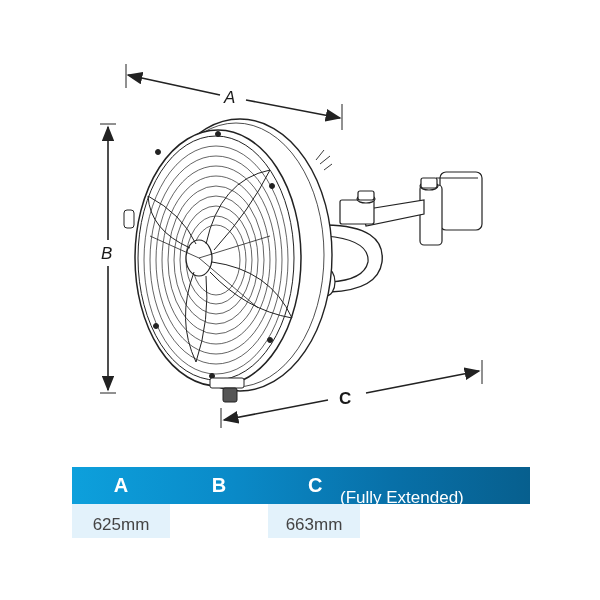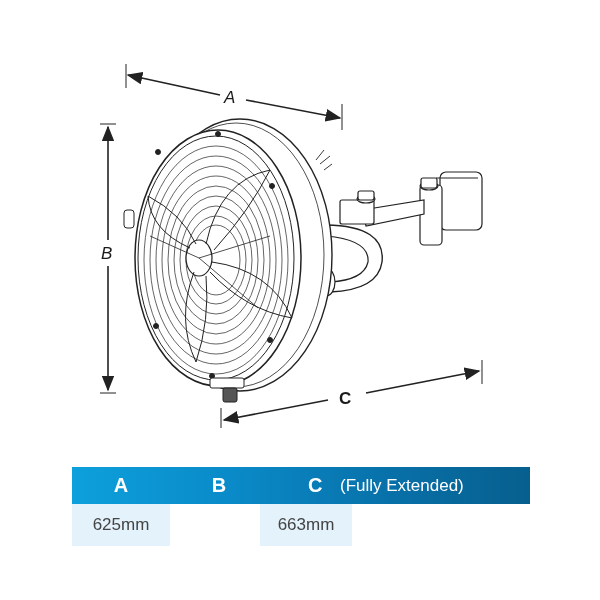--- a/index.html
+++ b/index.html
@@ -6,26 +6,26 @@
   body { width:600px; height:600px; position:relative; overflow:hidden; font-family:"Liberation Sans", sans-serif; }
   .drawing { position:absolute; left:0; top:0; width:600px; height:460px; }
   .dim-label { position:absolute; font-family:"Liberation Sans", sans-serif; font-style:italic; font-size:17px; color:#1a1a1a; line-height:1; }
   .dim-c { font-style:normal; font-weight:bold; }
   .spec-table { position:absolute; left:72px; top:467px; width:458px; }
   .spec-header { height:37px; background:linear-gradient(90deg,#0da0dc 0%,#0a8ac8 35%,#0870a8 70%,#075f8e 100%); position:relative; color:#fff; }
   .hcell { position:absolute; top:0; height:37px; line-height:37px; font-size:20px; font-weight:bold; color:#fff; text-align:center; }
   .hcell.a { left:0; width:98px; }
   .hcell.b { left:98px; width:98px; }
   .hcell.c { left:196px; width:98px; text-align:left; padding-left:40px; box-sizing:border-box; width:auto; }
-  .hnote { position:absolute; left:268px; top:0; height:37px; line-height:37px; font-size:17px; font-weight:normal; color:#fff; }
+  .hnote { position:absolute; left:268px; top:12px; height:37px; line-height:37px; font-size:17px; font-weight:normal; color:#fff; }
   .spec-row { position:relative; height:42px; }
-  .vcell { position:absolute; top:0; height:42px; line-height:42px; font-size:17px; color:#444; text-align:center; }
+  .vcell { position:absolute; top:0; height:34px; line-height:42px; font-size:17px; color:#444; text-align:center; }
   .vcell.a { left:0; width:98px; background:#e3f2fb; }
   .vcell.b { left:98px; width:98px; background:#ffffff; }
-  .vcell.c { left:188px; width:92px; background:#e3f2fb; }
+  .vcell.c { left:196px; width:92px; background:#e3f2fb; }
 </style>
 </head>
 <body>
 
 <div class="drawing">
   <svg width="600" height="460" viewBox="0 0 600 460">
     <defs>
       <marker id="arr" markerWidth="10" markerHeight="8" refX="9" refY="4" orient="auto">
         <path d="M0,0 L10,4 L0,8 Z" fill="#222"></path>
       </marker>

